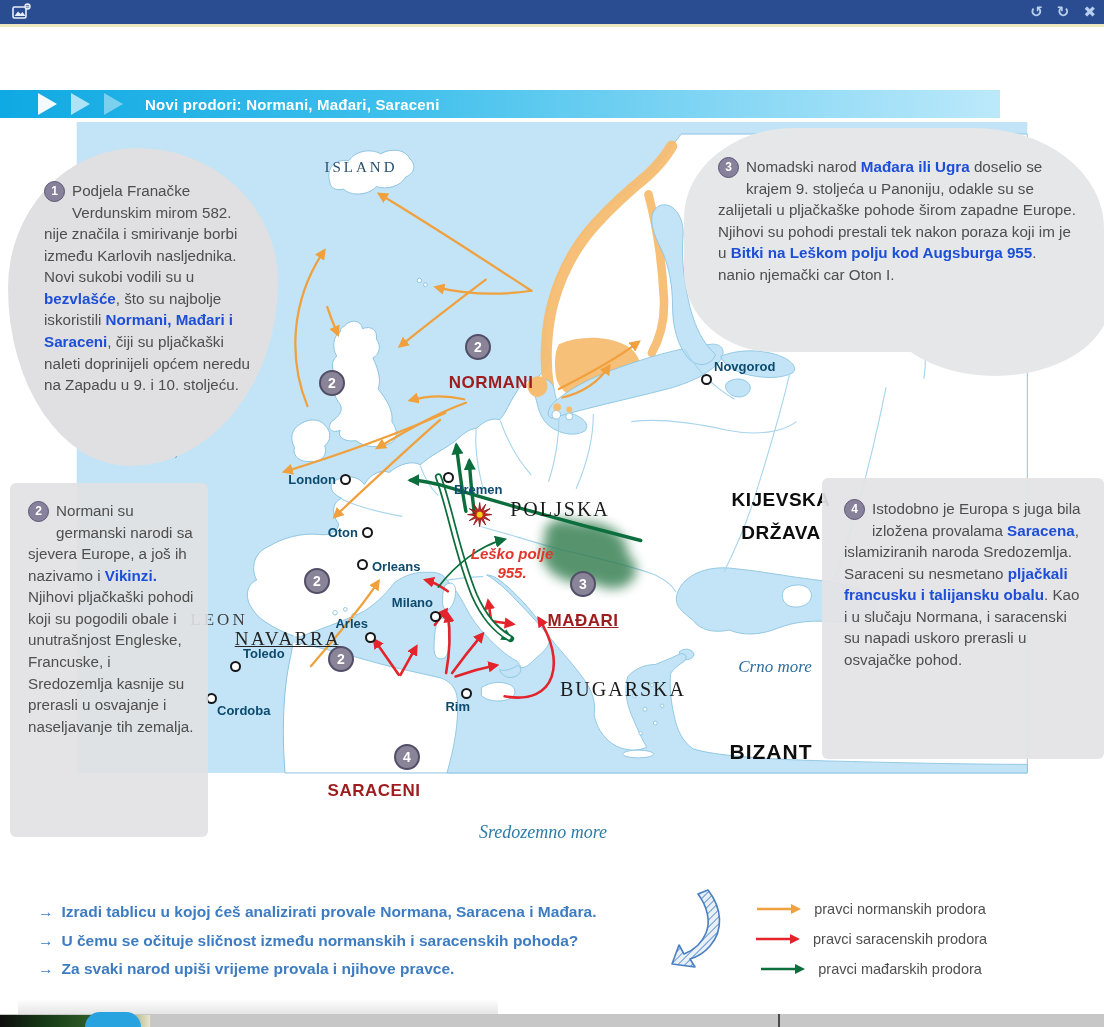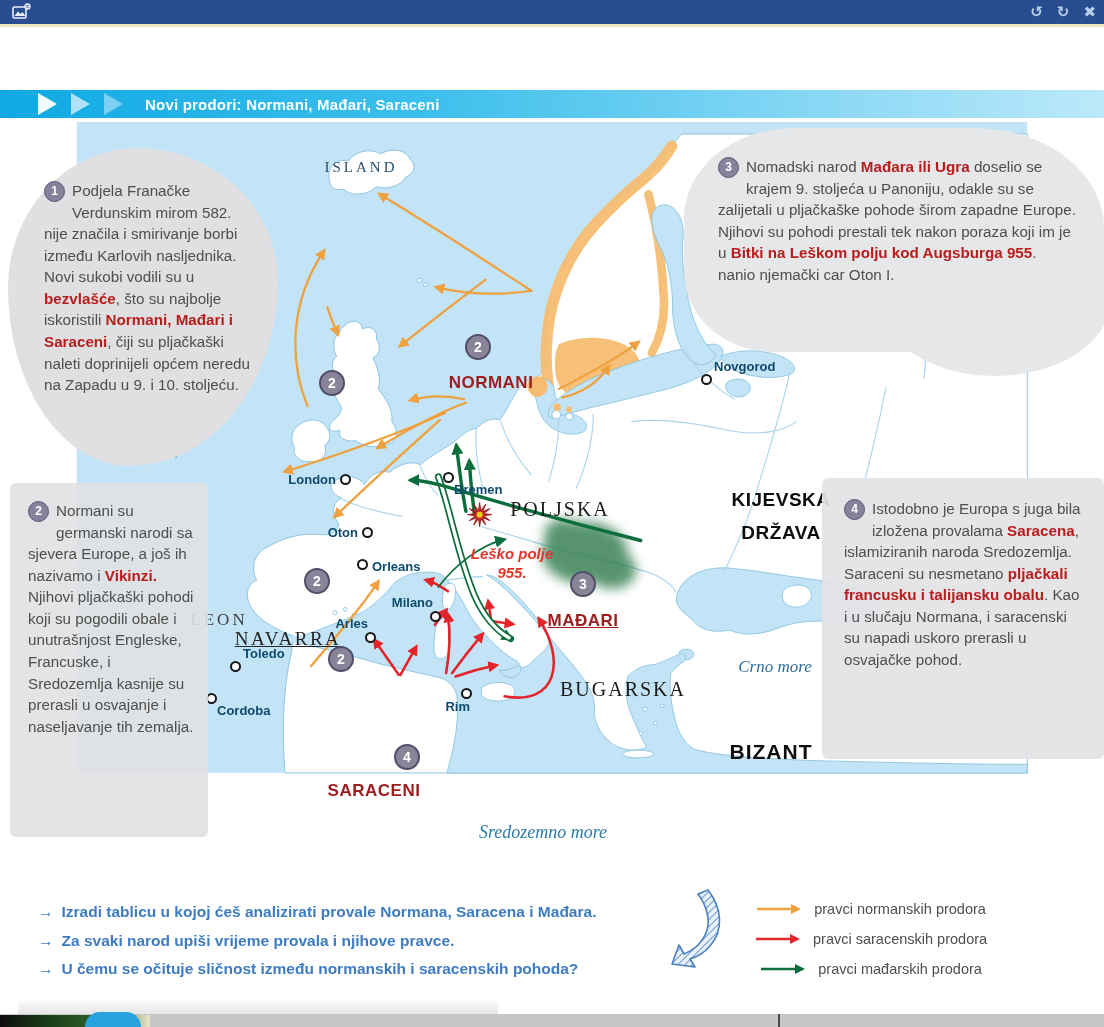--- a/index.html
+++ b/index.html
@@ -5,21 +5,21 @@
   html,body{margin:0;padding:0;background:#fff;}
   .stage{position:relative;width:1104px;height:1027px;background:#fff;overflow:hidden;
          font-family:"Liberation Sans",sans-serif;}
   
   .topbar{position:absolute;left:0;top:0;width:1104px;height:24px;background:#2a4d92;}
   .topbar .appicon{position:absolute;left:12px;top:3px;}
   .topbar .winbtns{position:absolute;right:8px;top:0;height:24px;display:flex;align-items:center;gap:14px;}
   .winbtn{color:#b9cfee;font:700 15px/24px "DejaVu Sans",sans-serif;cursor:default;}
   .yellowline{position:absolute;left:0;top:24px;width:1104px;height:3px;background:#ece9c0;}
   
-  .band{position:absolute;left:0;top:90px;width:1104px;height:28px;display:flex;align-items:center;
+  .band{position:absolute;left:0;top:90px;width:1000px;height:28px;display:flex;align-items:center;
         background:linear-gradient(90deg,#0fa9e3 0%,#3fc0ec 40%,#8ad8f5 75%,#bce9fa 100%);}
   .tri{width:0;height:0;border-style:solid;border-width:11px 0 11px 19px;border-color:transparent;}
   .tri1{margin-left:38px;border-left-color:rgba(255,255,255,.95);}
   .tri2{margin-left:14px;border-left-color:rgba(255,255,255,.65);}
   .tri3{margin-left:14px;border-left-color:rgba(255,255,255,.42);}
   .band-title{margin-left:22px;font-weight:700;font-size:15px;color:#fff;letter-spacing:.2px;}
   
   .map{position:absolute;left:0;top:122px;width:1104px;height:756px;}
   .map svg{position:absolute;left:0;top:0;}
   .mapfade{position:absolute;left:0;top:696px;width:1104px;height:60px;
@@ -44,21 +44,21 @@
   .side-right .clabel{left:10px;top:-4px;}
   .side-below-right .clabel{left:6px;top:6px;}
   .side-above-right .clabel{left:8px;bottom:6px;}
   .side-below-left .clabel{right:-4px;top:7px;}
   .side-above-left .clabel{right:2px;bottom:7px;}
   .mbadge{position:absolute;transform:translate(-50%,-50%);width:26px;height:26px;border-radius:50%;
           background:#8a8499;border:2px solid #524e68;color:#fff;text-align:center;
           font:700 14px/22px "Liberation Sans",sans-serif;box-sizing:border-box;}
   
   .callout{position:absolute;color:#4e4e4e;font-size:15.2px;line-height:1.42;z-index:5;box-sizing:border-box;}
-  .callout b{color:#b91c1c;}
+  .callout b{color:#1d4ed8;}
   .cbadge{float:left;width:21px;height:21px;border-radius:50%;background:#87819c;border:1.5px solid #5b5574;
           color:#fff;font:700 12px/18px "Liberation Sans",sans-serif;text-align:center;
           margin:1px 7px 0 0;box-sizing:border-box;}
   .c1{left:8px;top:148px;width:270px;height:318px;background:#e0e0e2;
       border-radius:48% 52% 55% 45%/44% 42% 58% 56%;padding:32px 26px 0 36px;}
   .c2{left:10px;top:483px;width:198px;height:354px;background:rgba(225,225,227,.9);
       border-radius:6px;padding:17px 12px 0 18px;}
   .c3{left:684px;top:128px;width:420px;height:224px;background:#e6e7e9;
       border-radius:110px 130px 120px 90px/90px 100px 70px 80px;padding:28px 28px 0 34px;}
   .c3::after{content:'';position:absolute;right:-6px;bottom:-24px;width:230px;height:150px;
@@ -360,22 +360,22 @@
     <span class="cbadge">3</span>
     <span><span>Nomadski narod </span><b>Mađara ili Ugra</b><span> doselio se krajem 9. stoljeća u Panoniju, odakle su se zalijetali u pljačkaške pohode širom zapadne Europe. Njihovi su pohodi prestali tek nakon poraza koji im je u </span><b>Bitki na Leškom polju kod Augsburga 955</b><span>. nanio njemački car Oton I.</span></span>
   </div>
   <div class="callout c4">
     <span class="cbadge">4</span>
     <span><span>Istodobno je Europa s juga bila izložena provalama </span><b>Saracena</b><span>, islamiziranih naroda Sredozemlja. Saraceni su nesmetano </span><b>pljačkali francusku i talijansku obalu</b><span>. Kao i u slučaju Normana, i saracenski su napadi uskoro prerasli u osvajačke pohod.</span></span>
   </div>
 
   <div class="tasks">
     <div class="task"><span class="arr">→</span><span>Izradi tablicu u kojoj ćeš analizirati provale Normana, Saracena i Mađara.</span></div>
+    <div class="task"><span class="arr">→</span><span>U čemu se očituje sličnost između normanskih i saracenskih pohoda?</span></div>
     <div class="task"><span class="arr">→</span><span>Za svaki narod upiši vrijeme provala i njihove pravce.</span></div>
-    <div class="task"><span class="arr">→</span><span>U čemu se očituje sličnost između normanskih i saracenskih pohoda?</span></div>
   </div>
 
   <svg class="scribble" viewBox="0 0 58 82">
     <defs>
       <pattern id="hp" width="5" height="5" patternTransform="rotate(45)" patternUnits="userSpaceOnUse">
         <rect width="5" height="5" fill="#e8f0fa"></rect>
         <line x1="0" y1="0" x2="0" y2="5" stroke="#4a7fc1" stroke-width="1.6"></line>
       </pattern>
     </defs>
     <path d="M 44,4 C 58,22 60,44 46,60 C 40,67 33,71 26,73 L 31,81 L 8,78 L 15,59 L 20,68

